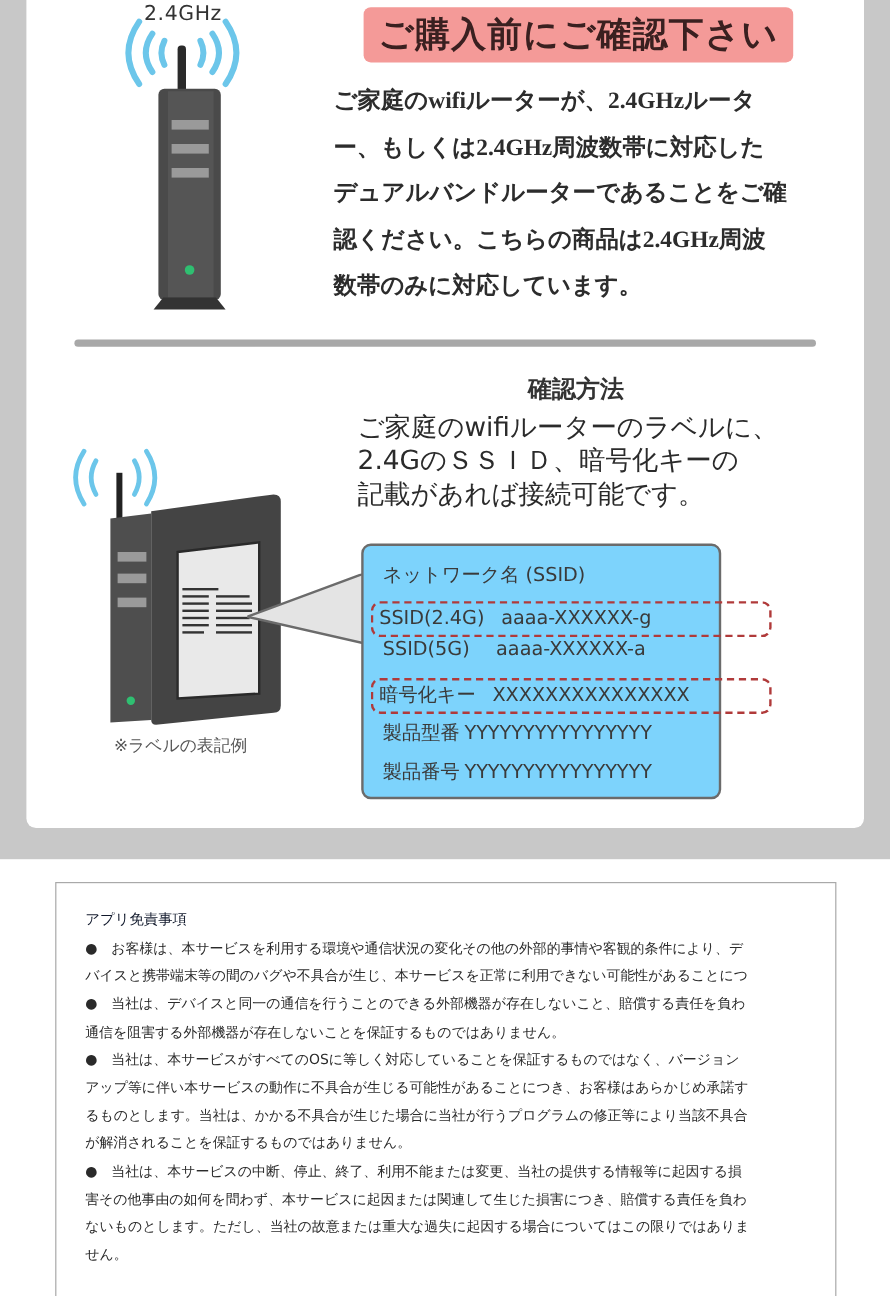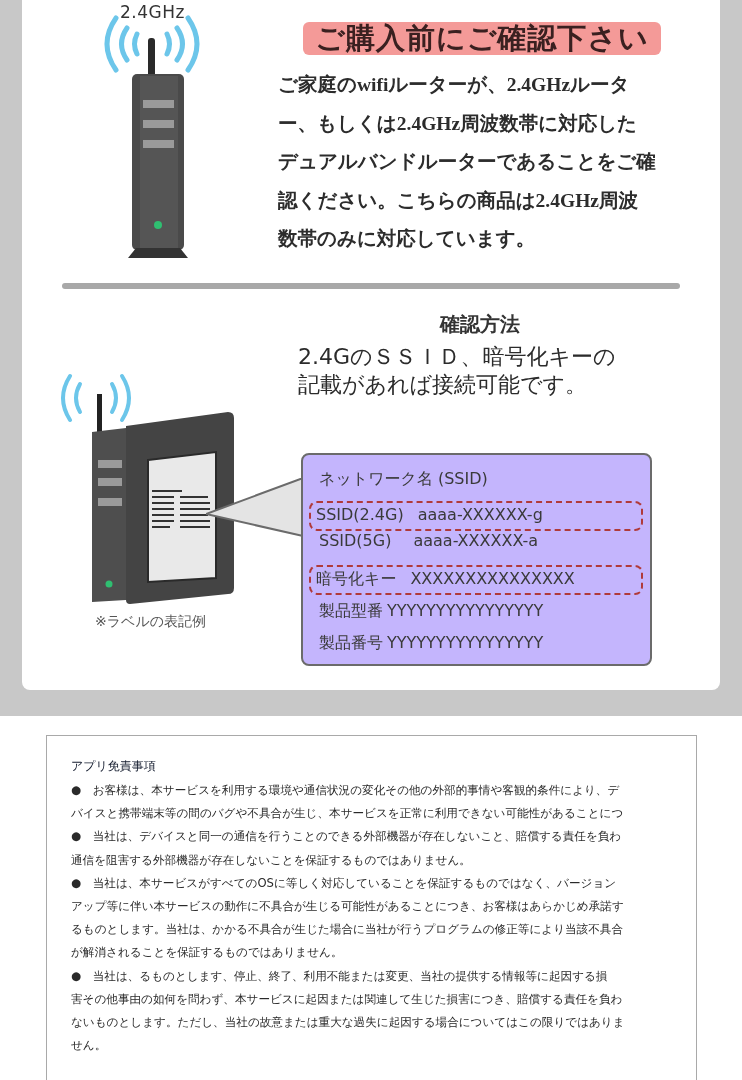--- a/index.html
+++ b/index.html
@@ -17,21 +17,21 @@
     position:absolute; left:22px; top:0; width:698px; height:690px;
     background:#ffffff; border-radius:0 0 8px 8px;
   }
   
   .router-tall { position:absolute; left:92px; top:0; width:120px; height:262px; }
   .ghz-label {
     position:absolute; left:120px; top:2px; font-size:17px; color:#333;
     letter-spacing:0.5px;
   }
   .warning-banner {
-    position:absolute; left:303px; top:22px; width:358px; height:33px;
+    position:absolute; left:303px; top:6px; width:358px; height:46px;
     background:#f49a98; border-radius:6px;
     font-size:29px; font-weight:bold; color:#3a2020;
     display:flex; align-items:center; justify-content:center; letter-spacing:1px;
   }
   .warning-body {
     position:absolute; left:278px; top:66px; width:420px;
     font-size:19.5px; line-height:38.5px; color:#2c2c2c; font-weight:bold;
   }
   .warning-body span { display:block; white-space:nowrap;font-family:Liberation Serif, serif; }
   .divider {
@@ -46,22 +46,22 @@
   .method-body {
     position:absolute; left:298px; top:343px; width:400px;
     font-size:22px; line-height:28px; color:#2b2b2b;
   }
   .method-body span { display:block; white-space:nowrap; }
   .router-wide { position:absolute; left:56px; top:368px; width:190px; height:240px; }
   .label-example-caption {
     position:absolute; left:95px; top:613px; font-size:14px; color:#555;
   }
   .label-callout {
-    position:absolute; left:301px; top:453px; width:351px; height:213px;
-    background:#c4b5fd; border:2px solid #6b6b6b; border-radius:8px;
+    position:absolute; left:301px; top:453px; width:300px; height:213px;
+    background:#7dd3fc; border:2px solid #6b6b6b; border-radius:8px;
     box-sizing:border-box;
   }
   .callout-pointer { position:absolute; left:206px; top:478px; width:100px; height:70px; }
   .label-row {
     position:absolute; left:16px; font-size:16px; color:#3a3a3a; white-space:nowrap;
   }
   .label-row .k { display:inline-block; }
   .label-row .v { display:inline-block; margin-left:14px; }
   .highlight-box {
     position:absolute; left:6px; width:334px; height:30px;
@@ -116,20 +116,21 @@
   <span>ー、もしくは2.4GHz周波数帯に対応した</span>
   <span>デュアルバンドルーターであることをご確</span>
   <span>認ください。こちらの商品は2.4GHz周波</span>
   <span>数帯のみに対応しています。</span>
 </div>
 
 <div class="divider"></div>
 
 <div class="method-title">確認方法</div>
 <div class="method-body">
+  <span>ご家庭のwifiルーターのラベルに、</span>
   <span>2.4GのＳＳＩＤ、暗号化キーの</span>
   <span>記載があれば接続可能です。</span>
 </div>
 
 <svg class="router-wide" viewBox="0 0 190 240">
   <g fill="none" stroke="#6cc6ea" stroke-width="4" stroke-linecap="round">
     <path d="M14 8 Q0 30 14 52"></path>
     <path d="M24 16 Q16 30 24 44"></path>
     <path d="M66 8 Q80 30 66 52"></path>
     <path d="M56 16 Q64 30 56 44"></path>
@@ -193,18 +194,18 @@
   <div class="disclaimer-title">アプリ免責事項</div>
   <div class="disclaimer-text">
     <span>●　お客様は、本サービスを利用する環境や通信状況の変化その他の外部的事情や客観的条件により、デ</span>
     <span>バイスと携帯端末等の間のバグや不具合が生じ、本サービスを正常に利用できない可能性があることにつ</span>
     <span>●　当社は、デバイスと同一の通信を行うことのできる外部機器が存在しないこと、賠償する責任を負わ</span>
     <span>通信を阻害する外部機器が存在しないことを保証するものではありません。</span>
     <span>●　当社は、本サービスがすべてのOSに等しく対応していることを保証するものではなく、バージョン</span>
     <span>アップ等に伴い本サービスの動作に不具合が生じる可能性があることにつき、お客様はあらかじめ承諾す</span>
     <span>るものとします。当社は、かかる不具合が生じた場合に当社が行うプログラムの修正等により当該不具合</span>
     <span>が解消されることを保証するものではありません。</span>
-    <span>●　当社は、るものとします、停止、終了、利用不能または変更、当社の提供する情報等に起因する損</span>
+    <span>●　当社は、本サービスの中断、停止、終了、利用不能または変更、当社の提供する情報等に起因する損</span>
     <span>害その他事由の如何を問わず、本サービスに起因または関連して生じた損害につき、賠償する責任を負わ</span>
     <span>ないものとします。ただし、当社の故意または重大な過失に起因する場合についてはこの限りではありま</span>
     <span>せん。</span>
   </div>
 </div>
 
 </body></html>

